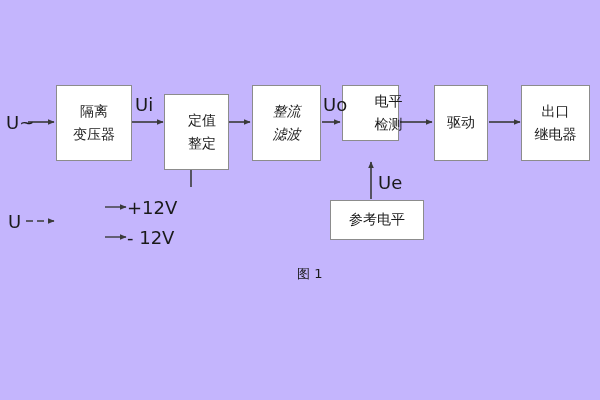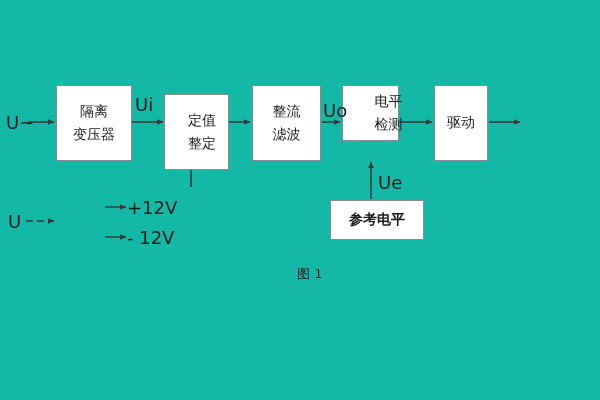--- a/index.html
+++ b/index.html
@@ -7,21 +7,21 @@
     padding: 0;
     background: #ffffff;
   }
   body {
     font-family: "DejaVu Sans", "Liberation Sans", sans-serif;
   }
   #canvas {
     position: relative;
     width: 600px;
     height: 400px;
-    background: #14b8a6;
+    background: #c4b5fd;
     overflow: hidden;
   }
   .box {
     position: absolute;
     box-sizing: border-box;
     border: 1px solid #8c8c8c;
     background: #ffffff;
     display: flex;
     flex-direction: column;
     align-items: center;
@@ -97,46 +97,50 @@
   <div class="box" style="left:56px; top:85px; width:76px; height:76px;">
     <span class="line">隔离</span>
     <span class="line">变压器</span>
   </div>
 
   <div class="box" style="left:164px; top:94px; width:65px; height:76px;padding-left:11px;">
     <span class="line">定值</span>
     <span class="line">整定</span>
   </div>
 
-  <div class="box" style="left:252px; top:85px; width:69px; height:76px;">
+  <div class="box" style="left:252px; top:85px; width:69px; height:76px;font-style:italic;">
     <span class="line">整流</span>
     <span class="line">滤波</span>
   </div>
 
   <div class="box" style="left:342px; top:85px; width:57px; height:56px;padding-left:36px;">
     <span class="line">电平</span>
     <span class="line">检测</span>
   </div>
 
   <div class="box single" style="left:434px; top:85px; width:54px; height:76px;">
     <span class="line">驱动</span>
   </div>
 
+  <div class="box" style="left:521px; top:85px; width:69px; height:76px;">
+    <span class="line">出口</span>
+    <span class="line">继电器</span>
+  </div>
 
 
 
-  <div class="box single" style="left:330px; top:200px; width:94px; height:40px;font-weight:bold;">
+  <div class="box single" style="left:330px; top:200px; width:94px; height:40px;">
     <span class="line">参考电平</span>
   </div>
 
   <span class="lbl" style="left:6px; top:114px;">U~</span>
 
   <span class="lbl" style="left:135px; top:96px;">Ui</span>
 
-  <span class="lbl" style="left:323px; top:96px;margin-top:6px;">Uo</span>
+  <span class="lbl" style="left:323px; top:96px;">Uo</span>
 
   <span class="lbl" style="left:378px; top:174px;">Ue</span>
 
   <span class="lbl" style="left:8px; top:213px;">U</span>
 
   <span class="lbl" style="left:127px; top:199px;">+12V</span>
 
   <span class="lbl" style="left:127px; top:229px;">- 12V</span>
 
   <span class="caption" style="left:297px; top:265px;">图 1</span>

